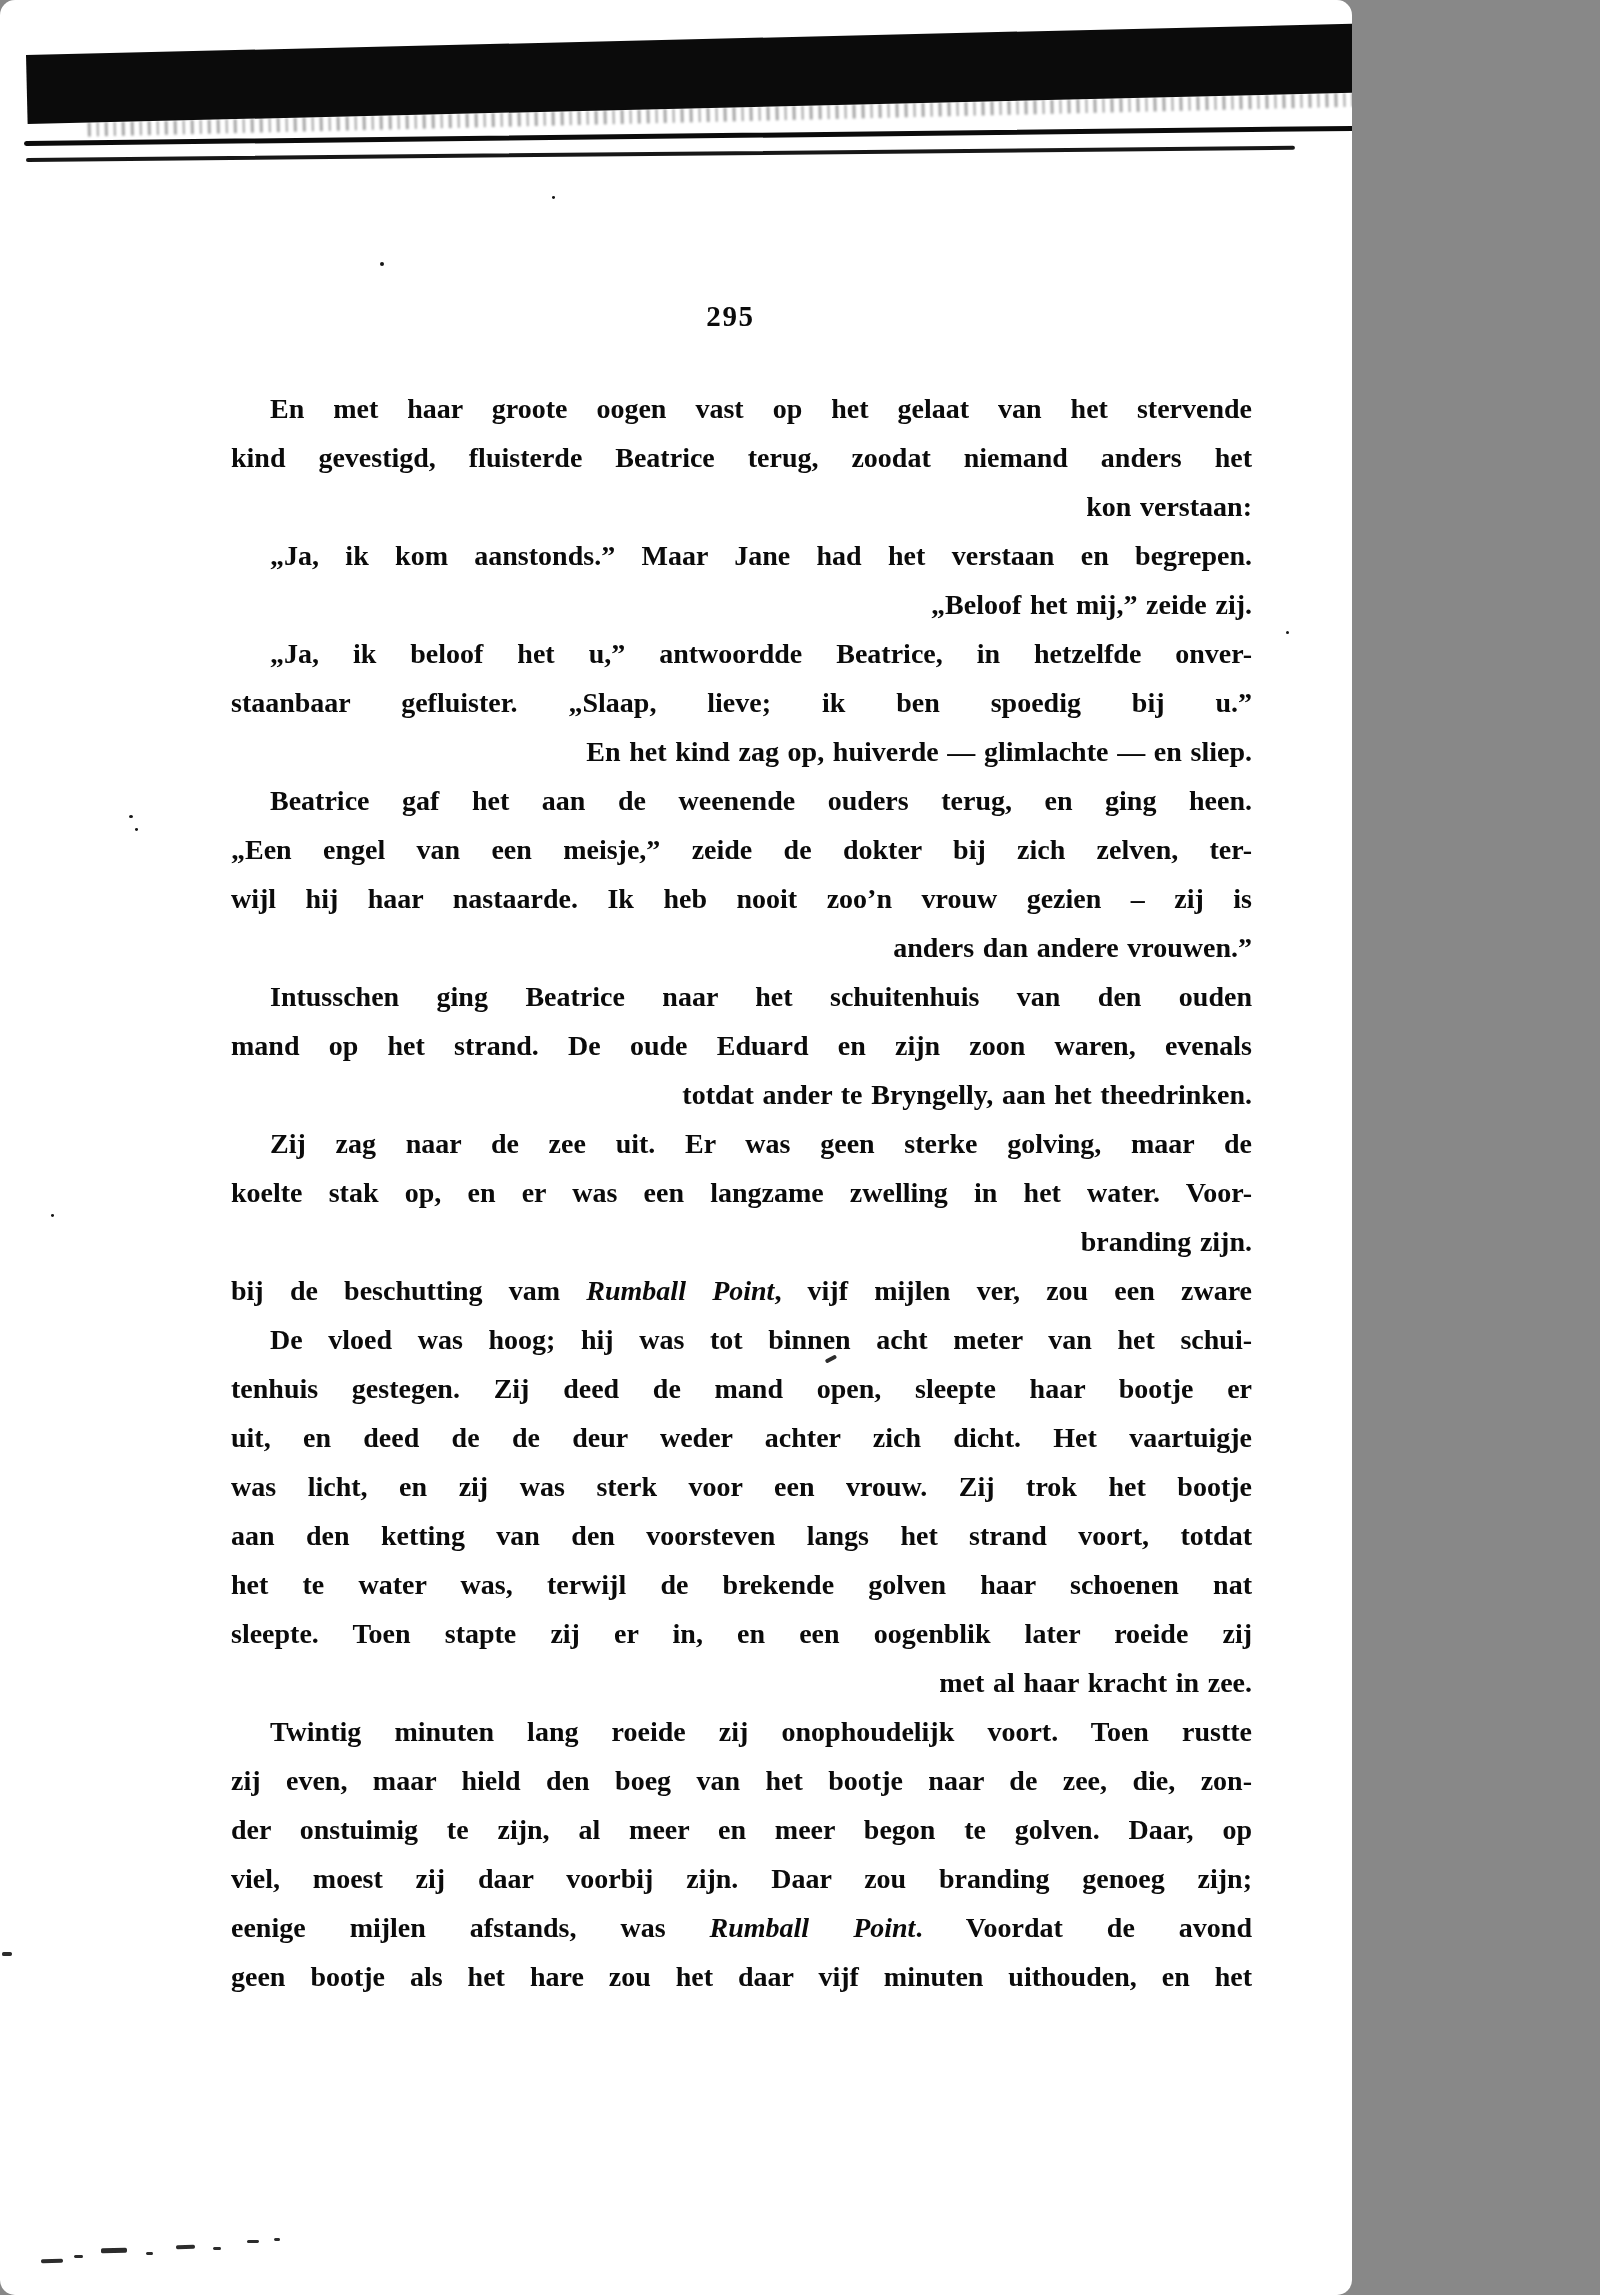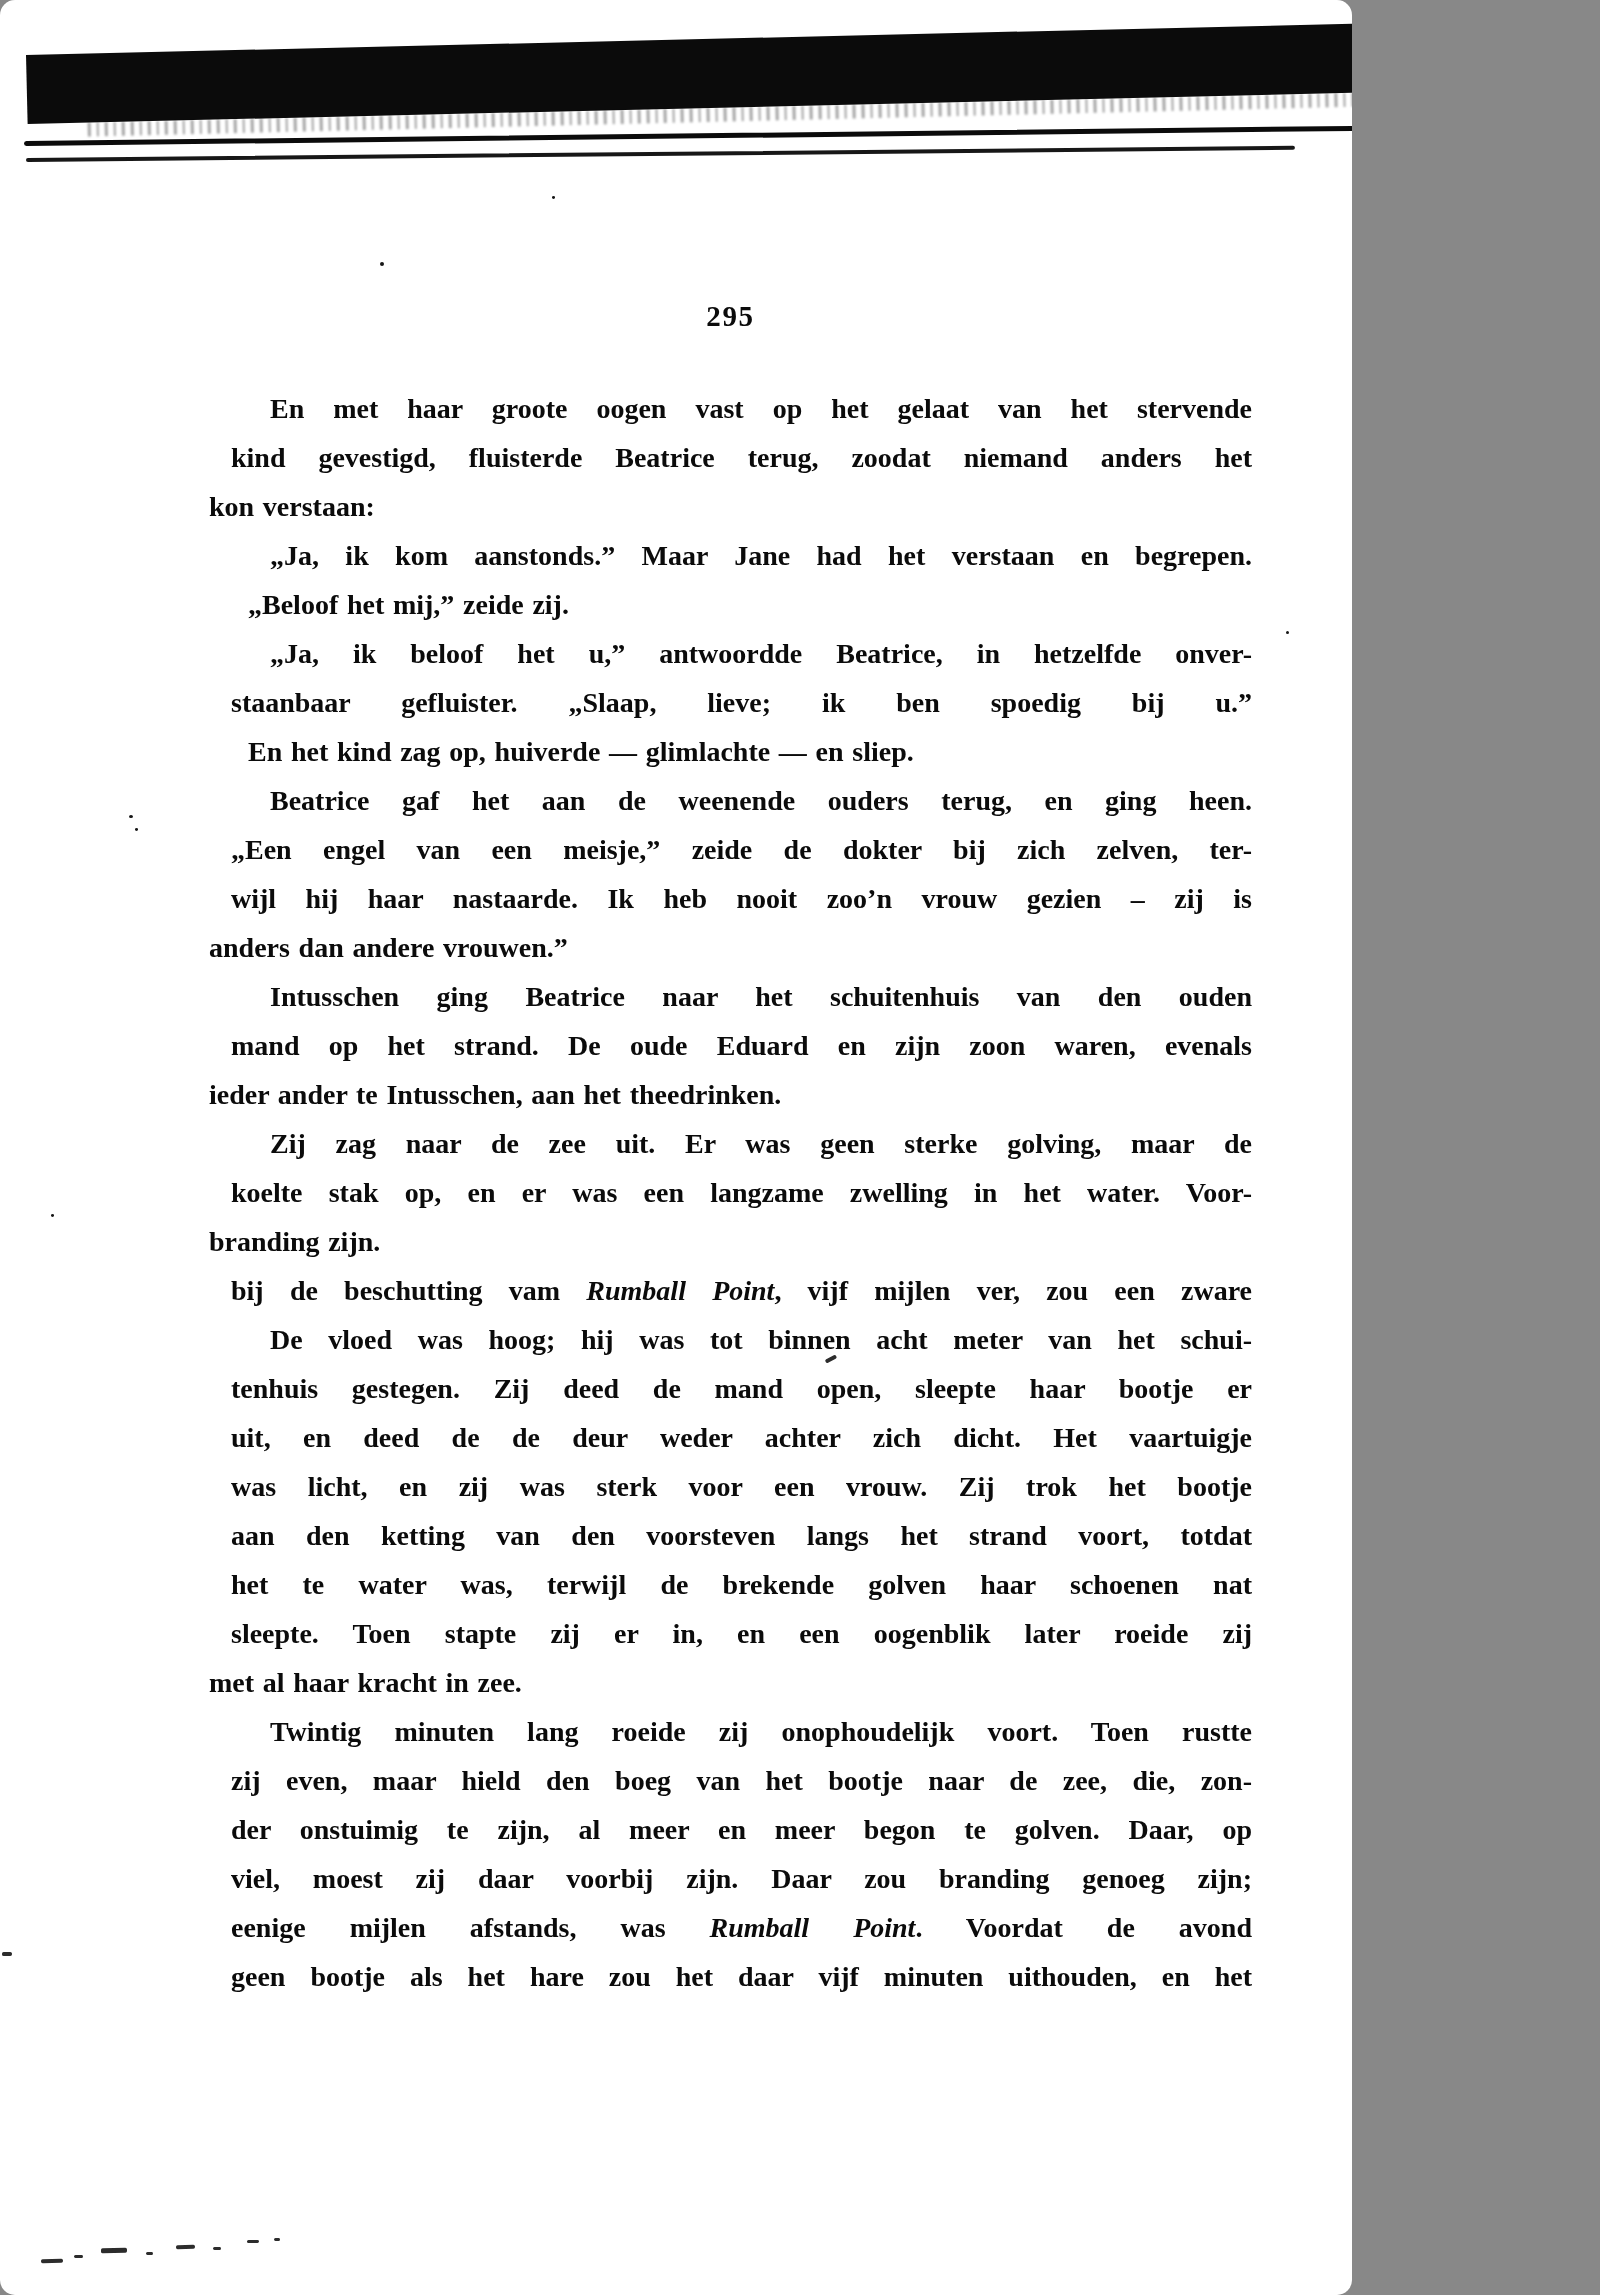--- a/index.html
+++ b/index.html
@@ -48,21 +48,21 @@
     font-size:29px;font-weight:600;letter-spacing:1.7px;
   }
   .text-block{
     position:absolute;left:209px;top:384px;width:1043px;
     font-size:28px;font-weight:600;
     word-spacing:1.7px;
   }
   .line{
     height:49px;line-height:49px;
     white-space:normal;
-    text-align:left;
+    text-align:right;
   }
   .line.just{text-align:justify;text-align-last:justify;margin-left:22px;}
   .line.indent{padding-left:39px;}
   .line i{font-style:italic;}
 </style>
 </head>
 <body>
 
 <div class="page">
 
@@ -82,21 +82,21 @@
       <div class="line indent"><span>„Beloof het mij,” zeide zij.</span></div>
       <div class="line indent just"><span>„Ja, ik beloof het u,” antwoordde Beatrice, in hetzelfde onver-</span></div>
       <div class="line just"><span>staanbaar gefluister. „Slaap, lieve; ik ben spoedig bij u.”</span></div>
       <div class="line indent"><span>En het kind zag op, huiverde — glimlachte — en sliep.</span></div>
       <div class="line indent just"><span>Beatrice gaf het aan de weenende ouders terug, en ging heen.</span></div>
       <div class="line just"><span>„Een engel van een meisje,” zeide de dokter bij zich zelven, ter-</span></div>
       <div class="line just"><span>wijl hij haar nastaarde. Ik heb nooit zoo’n vrouw gezien – zij is</span></div>
       <div class="line"><span>anders dan andere vrouwen.”</span></div>
       <div class="line indent just"><span>Intusschen ging Beatrice naar het schuitenhuis van den ouden</span></div>
       <div class="line just"><span>mand op het strand. De oude Eduard en zijn zoon waren, evenals</span></div>
-      <div class="line"><span>ieder ander te Intusschen, aan het theedrinken.</span></div>
+      <div class="line"><span>totdat ander te Bryngelly, aan het theedrinken.</span></div>
       <div class="line indent just"><span>Zij zag naar de zee uit. Er was geen sterke golving, maar de</span></div>
       <div class="line just"><span>koelte stak op, en er was een langzame zwelling in het water. Voor-</span></div>
       <div class="line"><span>branding zijn.</span></div>
       <div class="line just"><span>bij de beschutting vam </span><i>Rumball Point</i><span>, vijf mijlen ver, zou een zware</span></div>
       <div class="line indent just"><span>De vloed was hoog; hij was tot binnen acht meter van het schui-</span></div>
       <div class="line just"><span>tenhuis gestegen. Zij deed de mand open, sleepte haar bootje er</span></div>
       <div class="line just"><span>uit, en deed de de deur weder achter zich dicht. Het vaartuigje</span></div>
       <div class="line just"><span>was licht, en zij was sterk voor een vrouw. Zij trok het bootje</span></div>
       <div class="line just"><span>aan den ketting van den voorsteven langs het strand voort, totdat</span></div>
       <div class="line just"><span>het te water was, terwijl de brekende golven haar schoenen nat</span></div>

